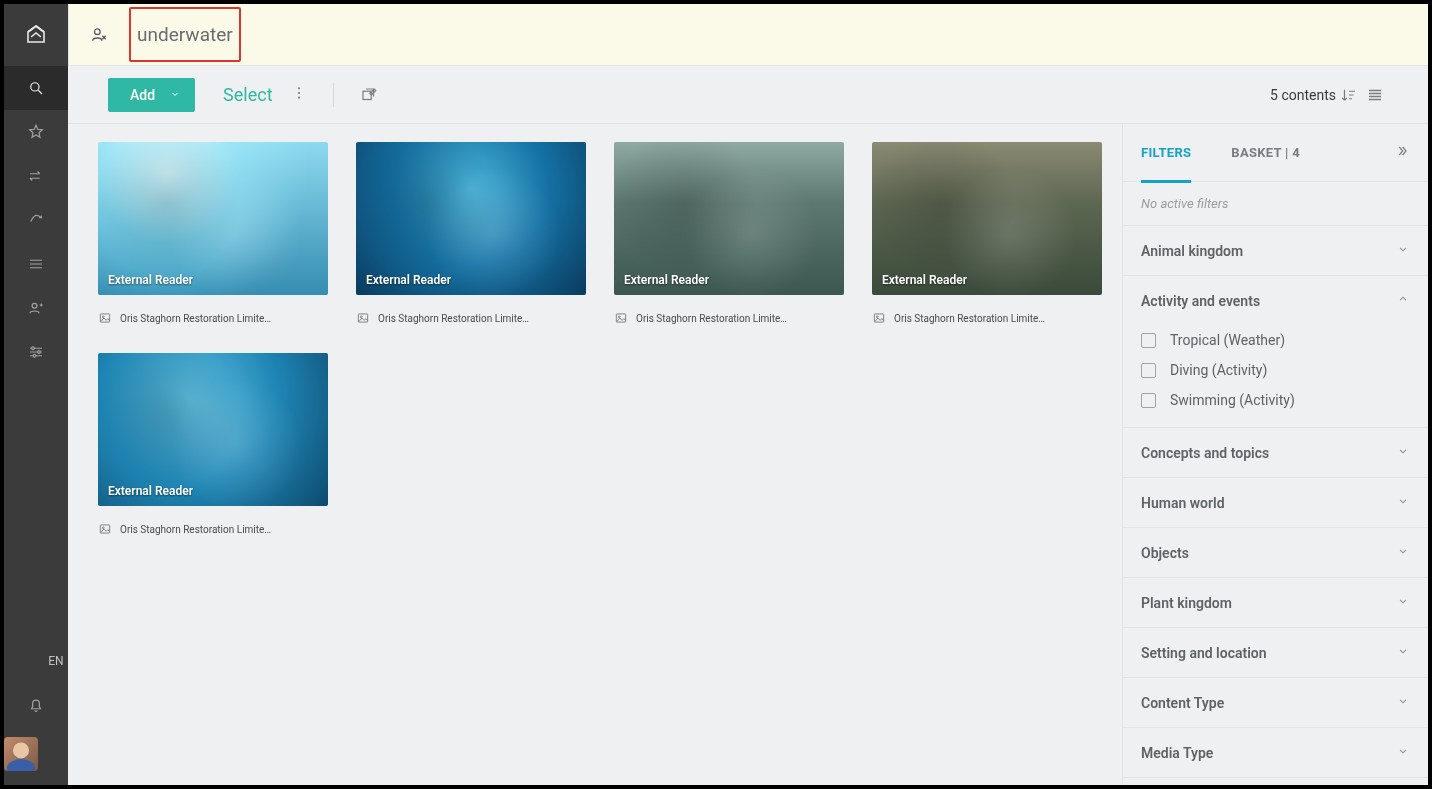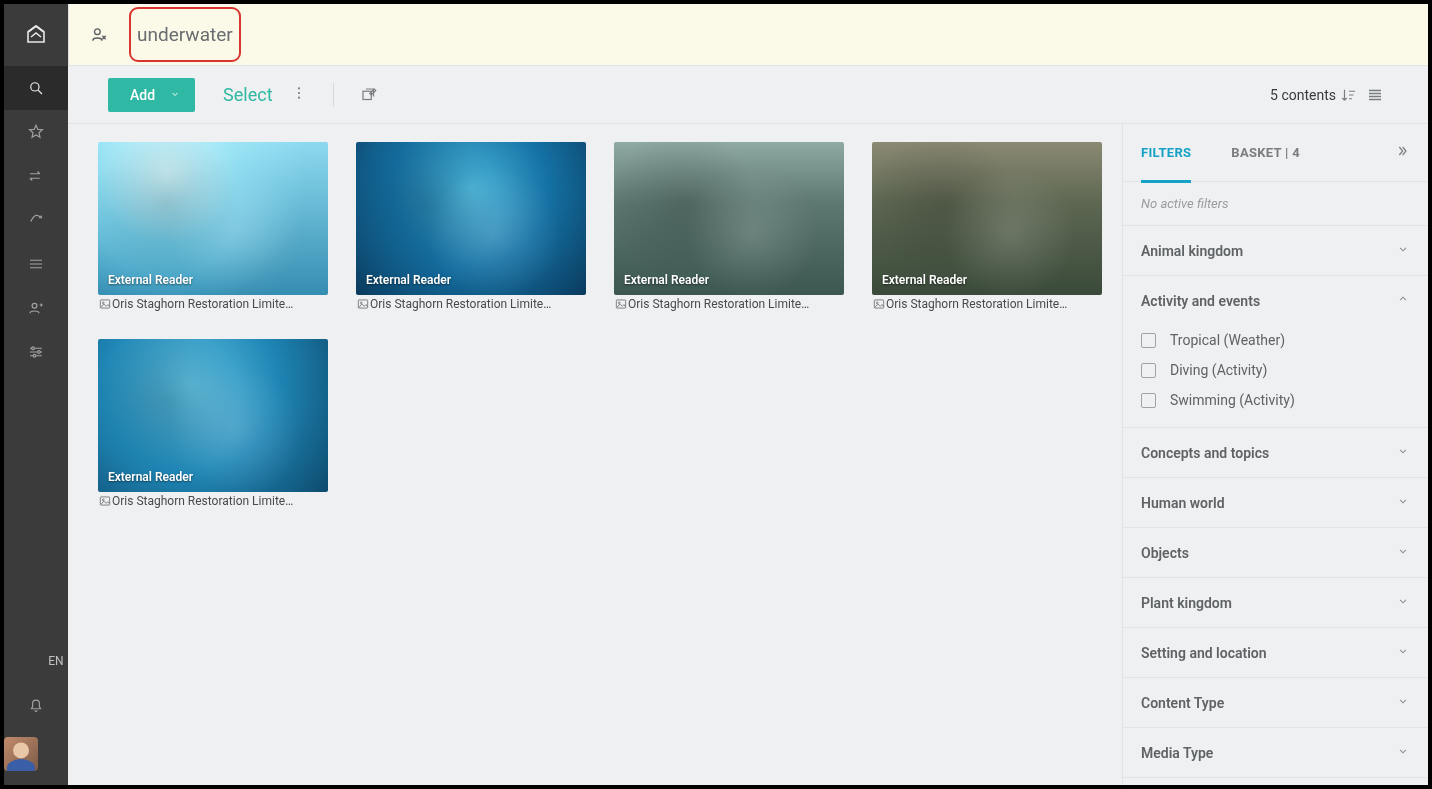--- a/index.html
+++ b/index.html
@@ -22,21 +22,21 @@
   .ic { width:18px; height:18px; fill:none; stroke:#9fa1a3; stroke-width:1.6; }
 
   
   .main { flex:1; display:flex; flex-direction:column; min-width:0; }
   .topbar { display:flex; height:62px; border-bottom:1px solid #e1e3e5; background:#fff; }
   .top-left { width: 408px; display:flex; align-items:center; padding: 0 20px 0 32px; justify-content:space-between; background:#fff; }
   .top-left .title { font-size:20px; color:#2d2d2d; font-weight:400; }
   .top-left .chev { color:#8a8d90; cursor:pointer; padding:4px; }
   .top-right { flex:1; display:flex; align-items:center; padding:0 20px; background:#fbf9e8; border-left:1px solid #e1e3e5; }
   .search-person { display:flex; align-items:center; color:#6a6d70; margin-right:20px; }
-  .search-term { font-size:19px; color:#6a6d70; padding:14px 6px; border:2px solid #d9362f; border-radius:9px; }
+  .search-term { font-size:19px; color:#6a6d70; padding:14px 6px; border:2px solid #d9362f; border-radius:2px; }
 
   
   .toolbar { display:flex; align-items:center; height:58px; padding:0 40px; border-bottom:1px solid #e1e3e5; background:#eef0f1; }
   .btn-add { background:#2fb8a3; color:#fff; height:34px; display:flex; align-items:center; padding:0 14px 0 22px; border-radius:2px; font-size:14px; font-weight:500; cursor:pointer; }
   .btn-add .chev-dn { margin-left:14px; }
   .select-link { color:#2fb8a3; font-size:18px; margin-left:28px; cursor:pointer; }
   .dots { margin-left:14px; color:#7a7d80; cursor:pointer; padding:4px; }
   .divider { width:1px; height:24px; background:#d5d8da; margin:0 22px; }
   .icon-btn { color:#7a7d80; cursor:pointer; padding:4px; display:flex; align-items:center; }
   .toolbar-right { margin-left:auto; display:flex; align-items:center; gap:0; }
@@ -48,21 +48,21 @@
   .grid { display:grid; grid-template-columns: repeat(4, 230px); gap: 28px 28px; align-content:start; }
   .card { width:230px; }
   .thumb { width:230px; height:153px; border-radius:2px; position:relative; overflow:hidden; color:#fff; display:flex; align-items:flex-end; padding:8px 10px; font-size:12px; font-weight:600; }
   .thumb .badge { text-shadow:0 1px 2px rgba(0,0,0,.5); }
   .thumb.t1 { background: radial-gradient(circle at 30% 20%, #aee2f2 0%, #3a8fb3 35%, #1c5d7e 70%), linear-gradient(180deg,#7fc4e0,#1c4c66); background-blend-mode:screen; }
   .thumb.t2 { background: radial-gradient(circle at 50% 30%, #49b4d9 0%, #1470a3 50%, #0a3a5c 100%); }
   .thumb.t3 { background: linear-gradient(180deg,#8fa9a3,#5d7871 40%,#3c5750 100%); }
   .thumb.t4 { background: linear-gradient(180deg,#8b8a73,#5d6752 40%,#3a4a3a 100%); }
   .thumb.t5 { background: radial-gradient(circle at 40% 30%, #5fc1e2 0%, #1f86b5 50%, #0d4a6d 100%); }
   .thumb::after { content:""; position:absolute; inset:0; background: radial-gradient(circle at 60% 60%, rgba(255,255,255,.15), transparent 40%), radial-gradient(circle at 30% 40%, rgba(0,0,0,.15), transparent 40%); }
-  .meta { display:flex; align-items:center; margin-top:2px; color:#4a4a4a; font-size:12px; }
+  .meta { display:flex; align-items:center; gap:8px; margin-top:16px; color:#4a4a4a; font-size:10px; }
   .meta .pic-ic { width:14px; height:14px; color:#7a7d80; }
   .meta .name { white-space:nowrap; overflow:hidden; text-overflow:ellipsis; flex:1; }
 
   
   .right { width:306px; border-left:1px solid #e1e3e5; background:#eef0f1; display:flex; flex-direction:column; }
   .right-header { height:58px; display:flex; align-items:center; padding:0 18px; border-bottom:1px solid #e1e3e5; gap:40px; }
   .tab { font-size:13px; font-weight:700; color:#7a7d80; letter-spacing:.3px; cursor:pointer; height:58px; display:flex; align-items:center; position:relative; }
   .tab.active { color:#16a2c7; }
   .tab.active::after { content:""; position:absolute; left:0; right:0; bottom:-1px; height:3px; background:#16a2c7; }
   .right-header .expand { margin-left:auto; color:#7a7d80; cursor:pointer; }

